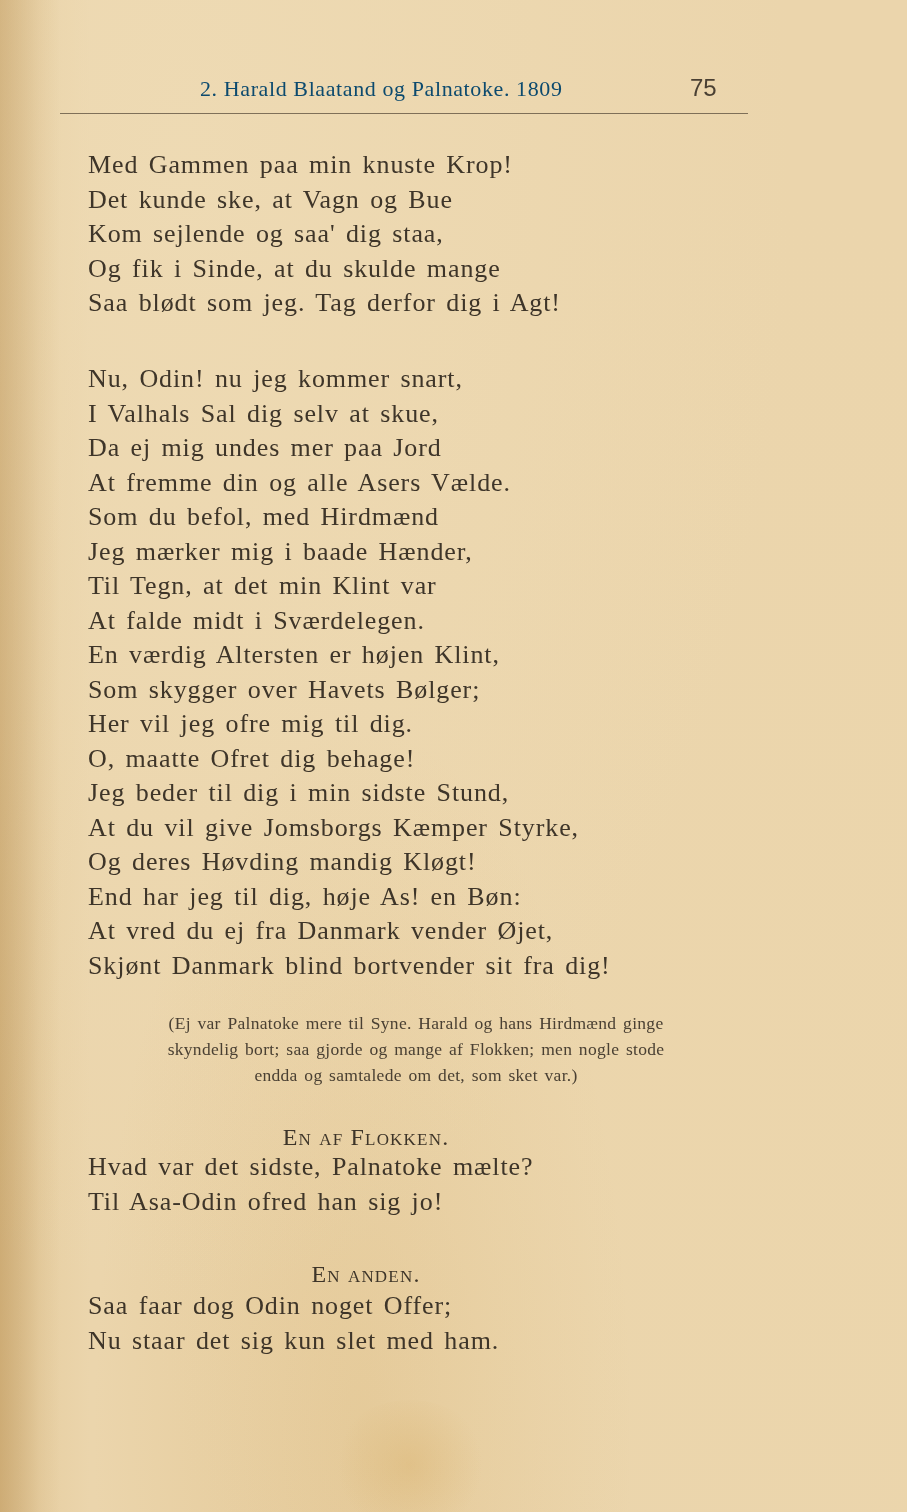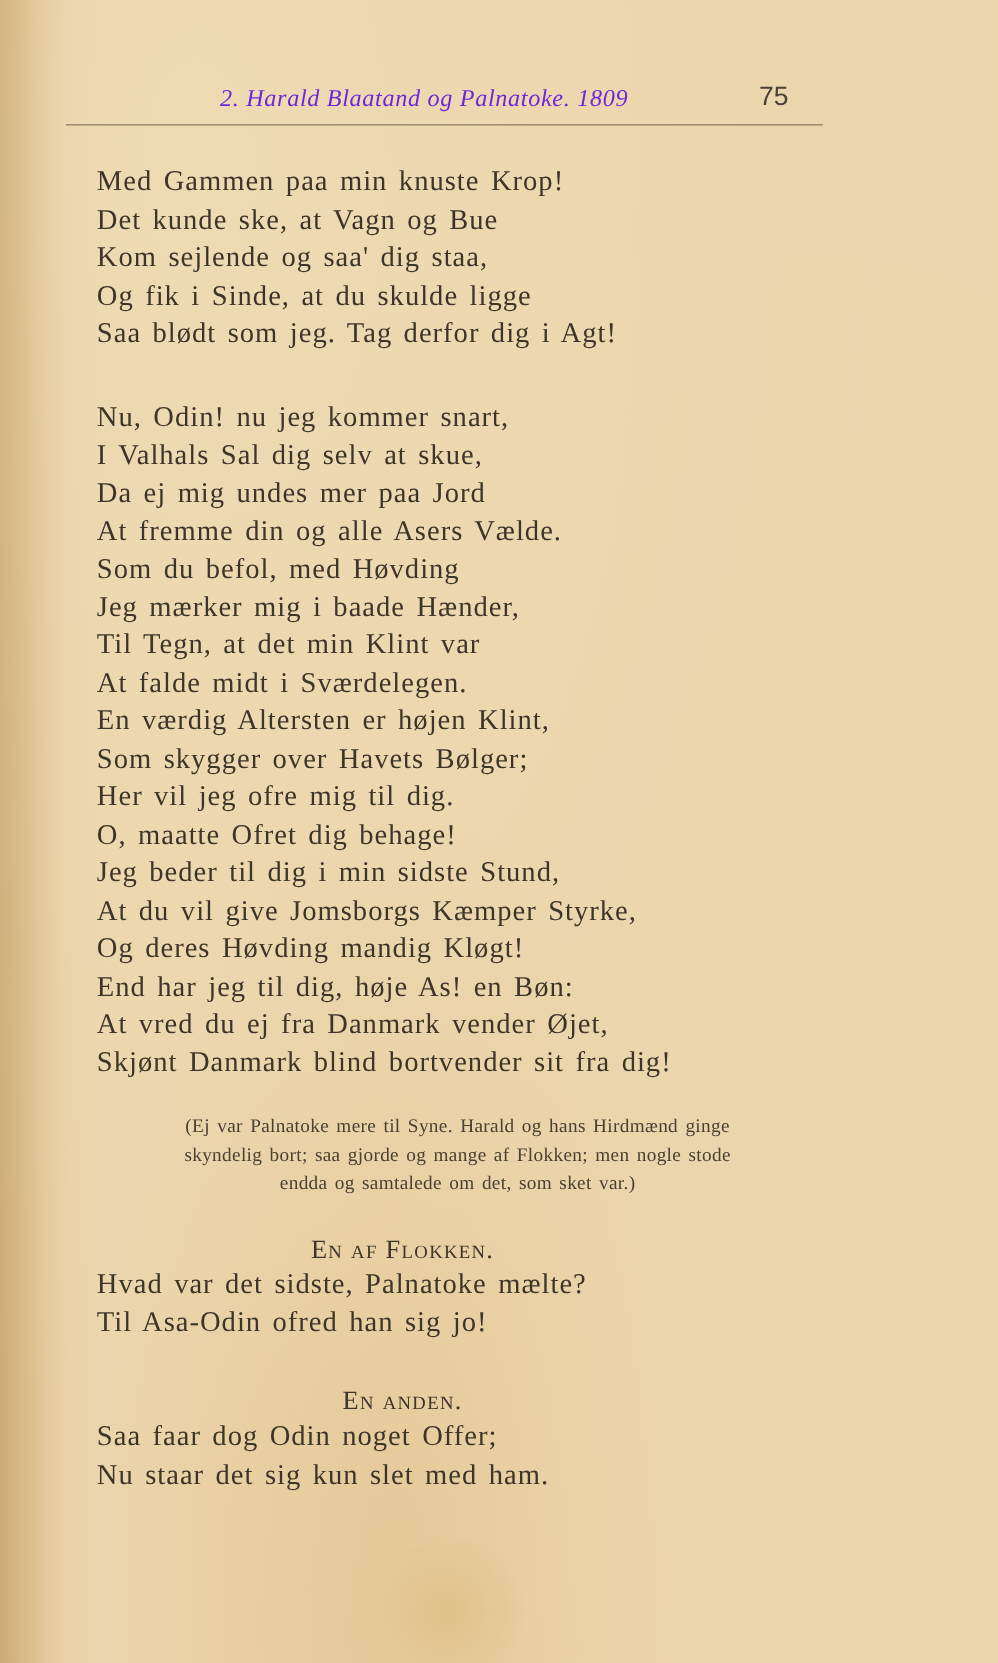--- a/index.html
+++ b/index.html
@@ -30,24 +30,23 @@
       top: 72px;
       left: 200px;
       width: 530px;
       height: 36px;
     }
     .running-title {
       position: absolute;
       left: 0;
       top: 4px;
       font-family: "Liberation Serif", "DejaVu Serif", serif;
-      font-style: italic;
       font-size: 22px;
       letter-spacing: 0.6px;
-      color: #6d28d9;
+      color: #0c4a6e;
       white-space: nowrap;
     }
     .page-number {
       position: absolute;
       left: 490px;
       top: 2px;
       font-family: "Liberation Sans", "DejaVu Sans", sans-serif;
       font-size: 24px;
       font-weight: 300;
       color: #4a4033;
@@ -130,30 +129,30 @@
   <div class="running-head">
     <span class="running-title">2.  Harald Blaatand og Palnatoke.  1809</span>
     <span class="page-number">75</span>
   </div>
   <div class="head-rule"></div>
 
   <div class="verse stanza-1">
     <div class="line">Med Gammen paa min knuste Krop!</div>
     <div class="line">Det kunde ske, at Vagn og Bue</div>
     <div class="line">Kom sejlende og saa' dig staa,</div>
-    <div class="line">Og fik i Sinde, at du skulde ligge</div>
+    <div class="line">Og fik i Sinde, at du skulde mange</div>
     <div class="line">Saa blødt som jeg.  Tag derfor dig i Agt!</div>
   </div>
 
   <div class="verse stanza-2">
     <div class="line">Nu, Odin! nu jeg kommer snart,</div>
     <div class="line">I Valhals Sal dig selv at skue,</div>
     <div class="line">Da ej mig undes mer paa Jord</div>
     <div class="line">At fremme din og alle Asers Vælde.</div>
-    <div class="line">Som du befol, med Høvding</div>
+    <div class="line">Som du befol, med Hirdmænd</div>
     <div class="line">Jeg mærker mig i baade Hænder,</div>
     <div class="line">Til Tegn, at det min Klint var</div>
     <div class="line">At falde midt i Sværdelegen.</div>
     <div class="line">En værdig Altersten er højen Klint,</div>
     <div class="line">Som skygger over Havets Bølger;</div>
     <div class="line">Her vil jeg ofre mig til dig.</div>
     <div class="line">O, maatte Ofret dig behage!</div>
     <div class="line">Jeg beder til dig i min sidste Stund,</div>
     <div class="line">At du vil give Jomsborgs Kæmper Styrke,</div>
     <div class="line">Og deres Høvding mandig Kløgt!</div>

